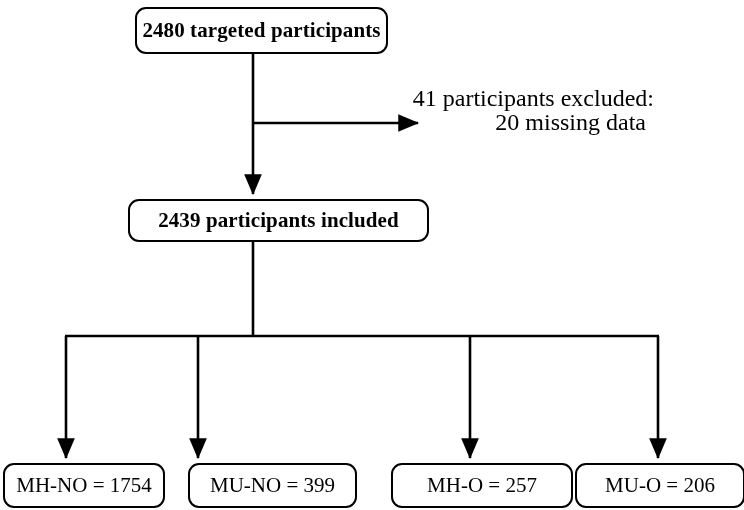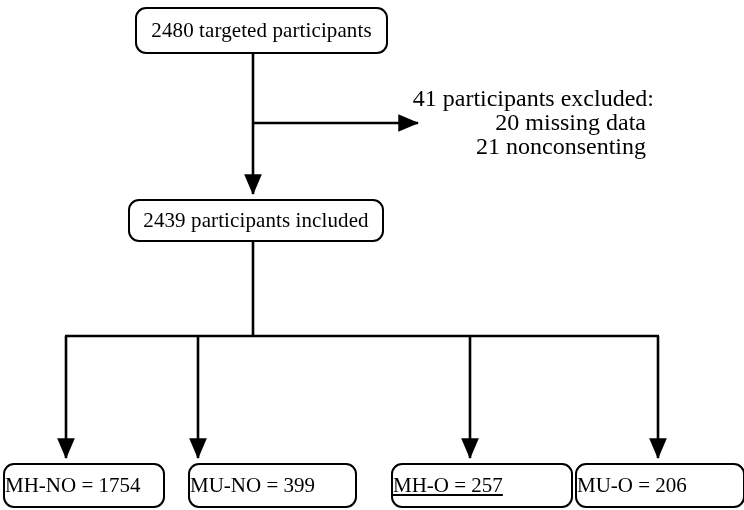--- a/index.html
+++ b/index.html
@@ -30,58 +30,59 @@
     box-sizing: border-box;
     border: 2.2px solid #000000;
     border-radius: 11px;
     background: #ffffff;
     display: flex;
     align-items: center;
     justify-content: center;
     text-align: center;
     white-space: nowrap;
     line-height: 1;
+    font-weight: bold;
   }
   .node-box .node-label {
     font-size: 21px;
     letter-spacing: 0.1px;
   }
 
   #box-targeted {
     left: 135px;
     top: 7px;
     width: 253px;
     height: 47px;
   }
   #box-included {
     left: 128px;
     top: 199px;
-    width: 256px;
+    width: 301px;
     height: 43px;
   }
 
   .leaf-box {
     position: absolute;
     box-sizing: border-box;
     border: 2.2px solid #000000;
     border-radius: 11px;
     background: #ffffff;
     display: flex;
     align-items: center;
-    justify-content: flex-start;
+    justify-content: center;
     white-space: nowrap;
     top: 463px;
     height: 45px;
   }
   .leaf-box .node-label {
     font-size: 21px;
   }
   #box-leaf-0 { left: 3px;   width: 162px; }
   #box-leaf-1 { left: 188px; width: 169px; }
-  #box-leaf-2 { left: 391px; width: 182px; text-decoration: underline; }
+  #box-leaf-2 { left: 391px; width: 182px; }
   #box-leaf-3 { left: 575px; width: 170px; }
 
   
   #exclusion-note {
     position: absolute;
     left: 410px;
     top: 86px;
     width: 244px;
     text-align: right;
     line-height: 24px;
@@ -126,21 +127,20 @@
   <span class="node-label">2480 targeted participants</span>
 </div>
 
 <div class="node-box" id="box-included">
   <span class="node-label">2439 participants included</span>
 </div>
 
 <div id="exclusion-note">
   <span class="note-line note-line-head">41 participants excluded:</span>
   <span class="note-line note-line-sub">20 missing data</span>
-  <span class="note-line note-line-sub">21 nonconsenting</span>
 </div>
 
 <div class="leaf-box" id="box-leaf-0">
   <span class="node-label">MH-NO = 1754</span>
 </div>
 <div class="leaf-box" id="box-leaf-1">
   <span class="node-label">MU-NO = 399</span>
 </div>
 <div class="leaf-box" id="box-leaf-2">
   <span class="node-label">MH-O = 257</span>

